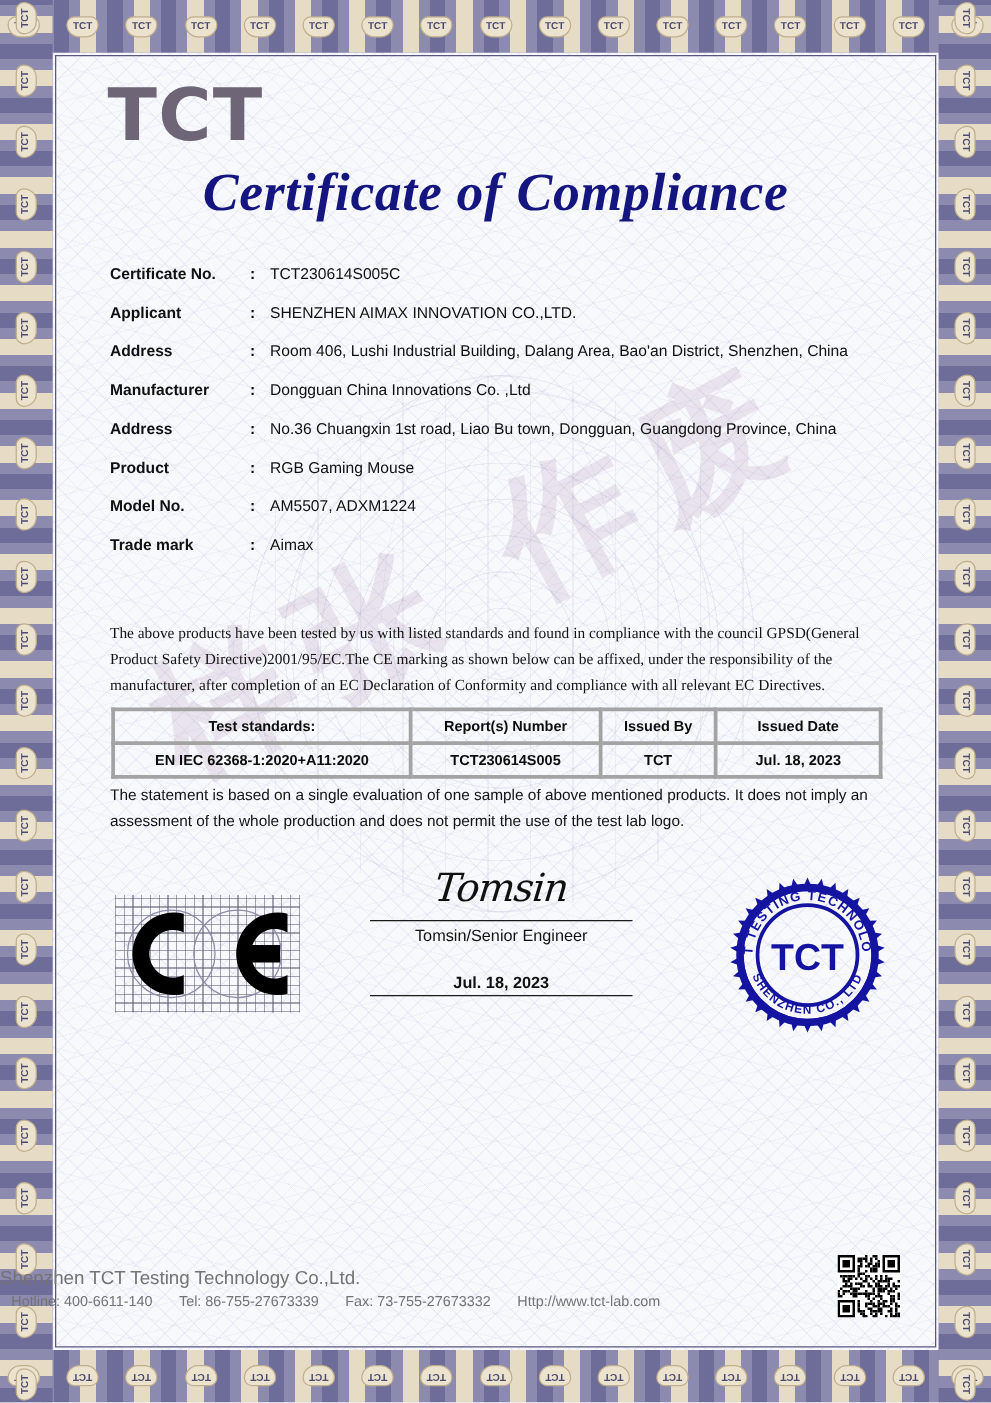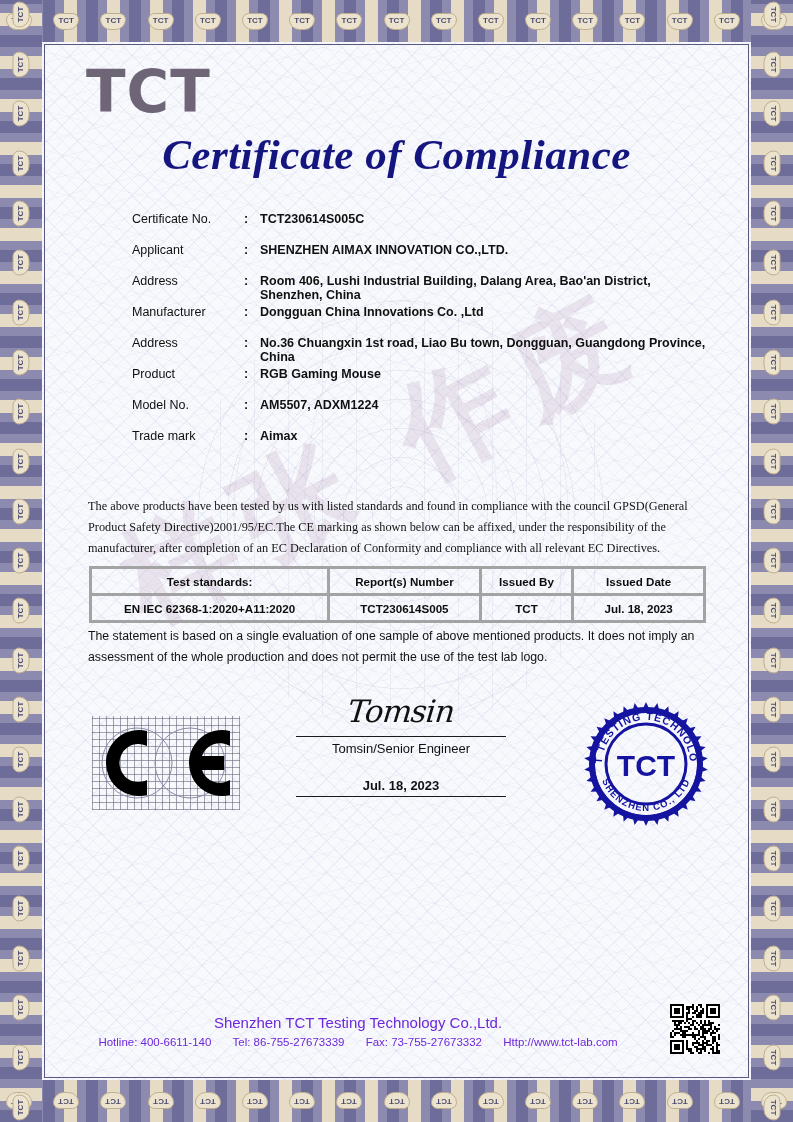--- a/index.html
+++ b/index.html
@@ -178,32 +178,31 @@
   }
   .field-row {
     display: flex;
     align-items: baseline;
     height: 31px;
     font-size: 12.5px;
     color: #101010;
   }
   .field-label {
     width: 112px;
-    font-weight: normal;
+    font-weight: bold;
     flex: 0 0 auto;
-    margin-left: 44px;
   }
   .field-colon {
     width: 16px;
     font-weight: bold;
     flex: 0 0 auto;
   }
   .field-value {
     flex: 1 1 auto;
-    font-weight: bold;
+    font-weight: normal;
   }
 
   .para {
     position: absolute;
     left: 88px;
     width: 620px;
     font-size: 12.3px;
     line-height: 21px;
     color: #121212;
     text-align: left;
@@ -287,22 +286,21 @@
     top: 700px;
     width: 128px;
     height: 128px;
   }
 
   .footer {
     position: absolute;
     left: 0;
     top: 1014px;
     width: 716px;
-    text-align: center;
-    color: #6d28d9;
+    color: #737373;
   }
   .footer-company { font-size: 15px; padding-bottom: 5px; }
   .footer-contact { font-size: 11.5px; }
   .footer-contact span { margin: 0 9px; }
 
   .qr {
     position: absolute;
     left: 670px;
     top: 1004px;
     width: 50px;

